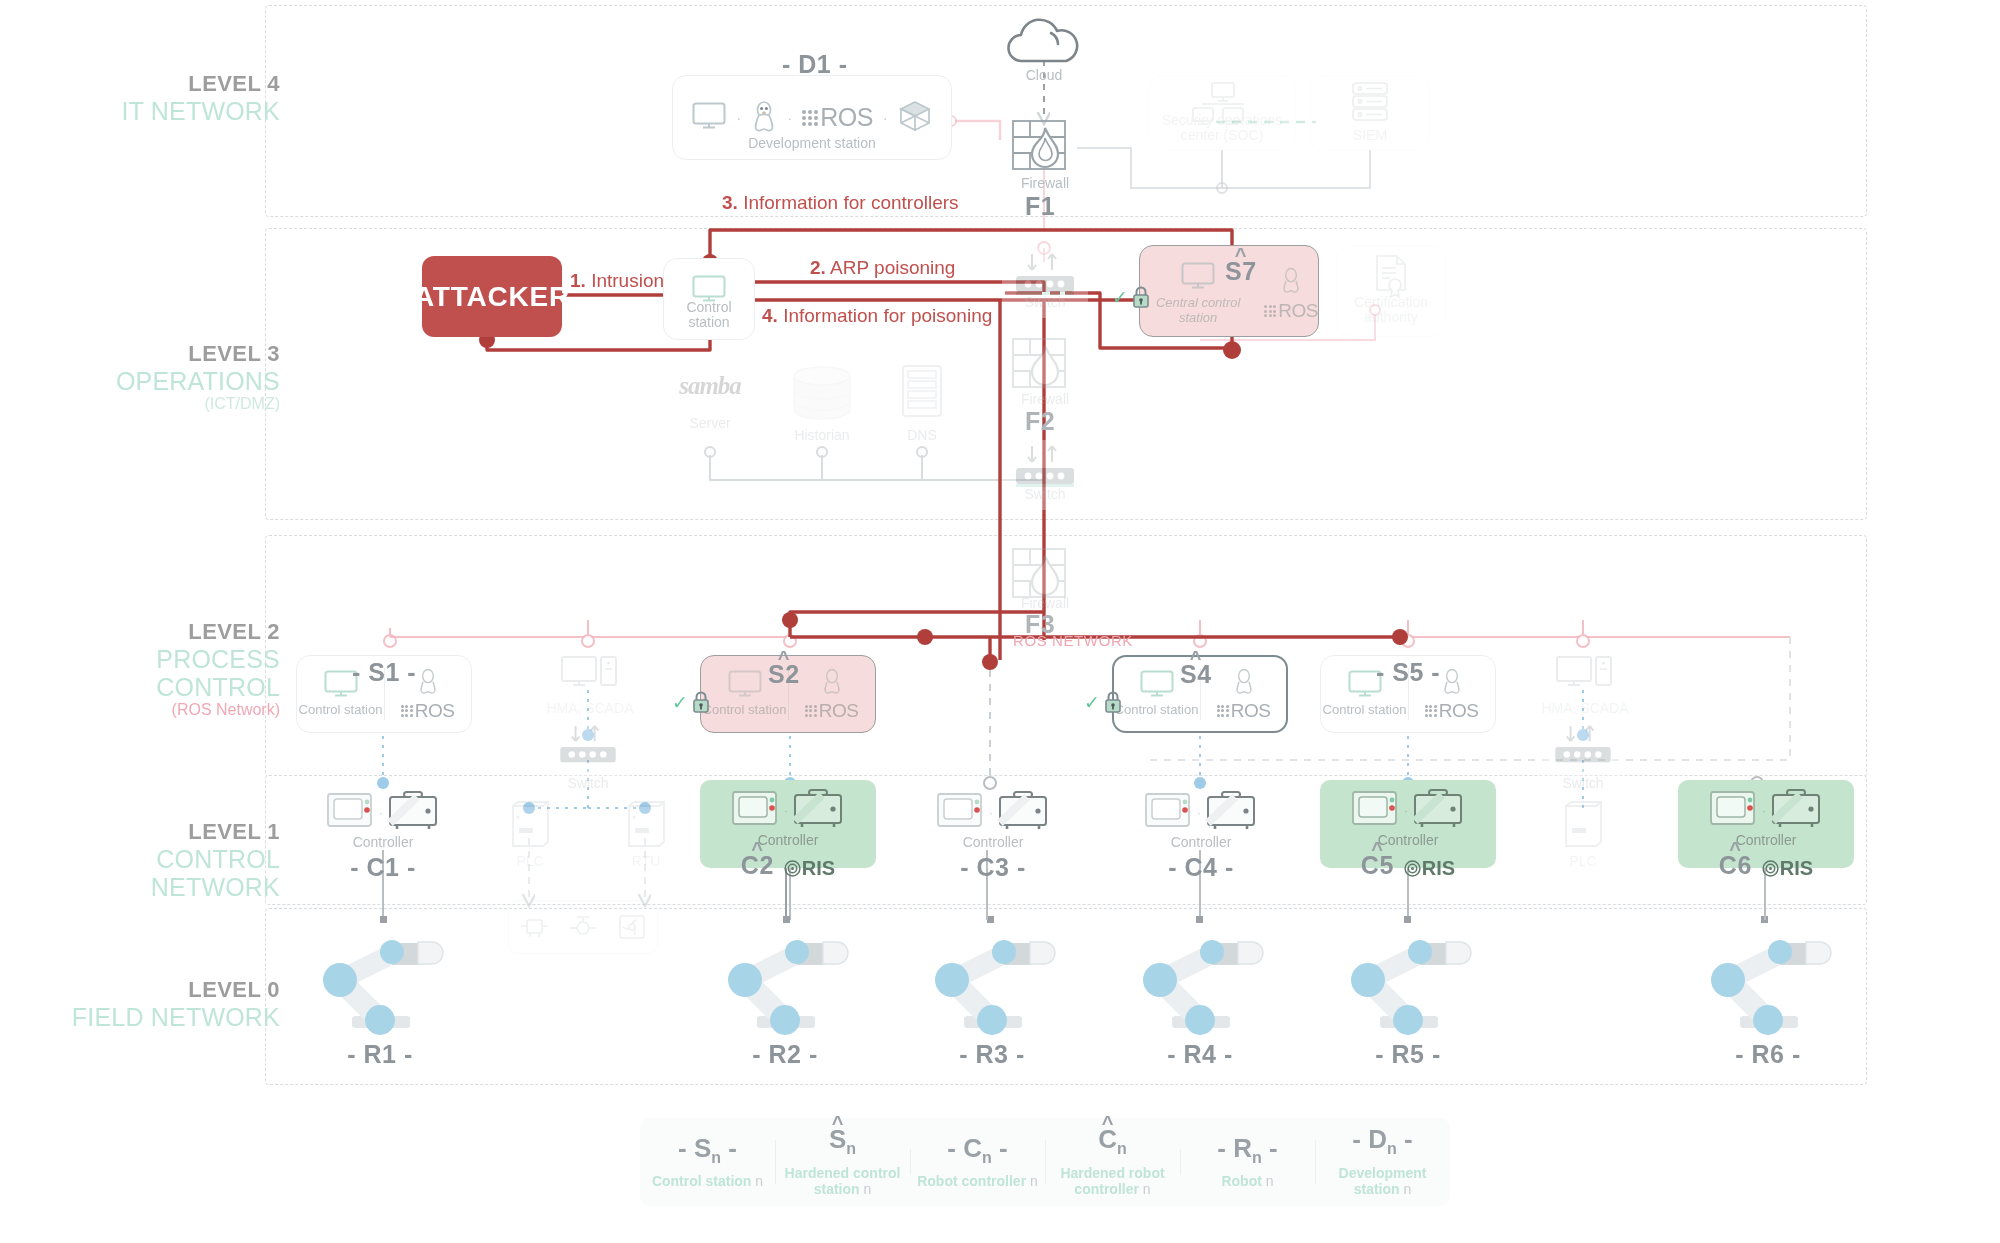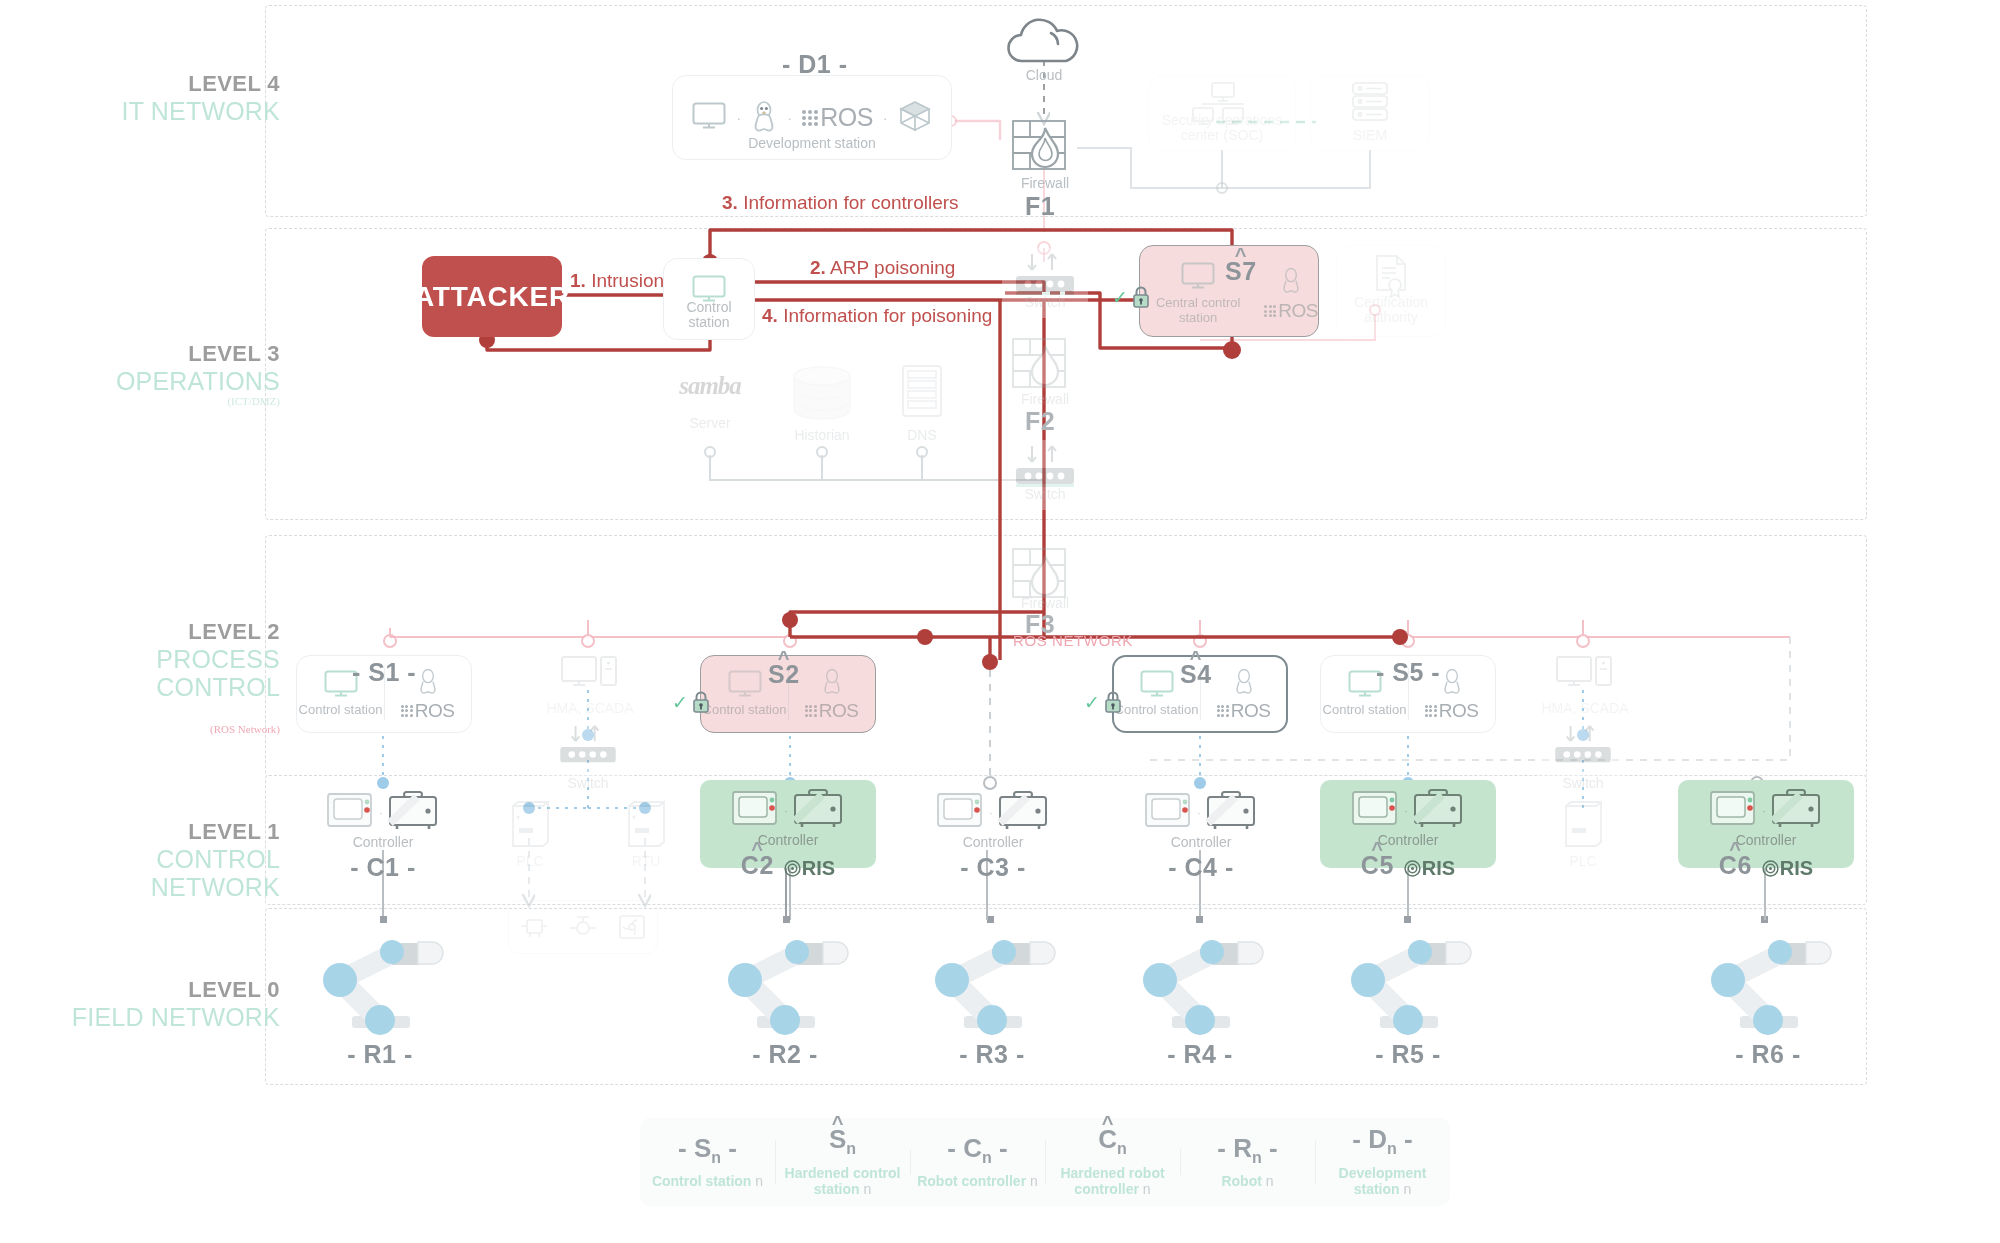--- a/index.html
+++ b/index.html
@@ -4,22 +4,22 @@
 <style>
   html,body{margin:0;padding:0;background:#ffffff;}
   body{width:2000px;height:1243px;position:relative;overflow:hidden;
        font-family:"Liberation Sans","DejaVu Sans",sans-serif;color:#9aa0a6;}
   .abs{position:absolute;}
   
   .band{position:absolute;border:1px dashed #d8dcdf;border-radius:4px;background:#fff;}
   .lvl-label{position:absolute;text-align:right;width:250px;left:30px;line-height:1.12;}
   .lvl-num{font-size:22px;font-weight:bold;color:#9d9d9d;letter-spacing:.4px;}
   .lvl-name{font-size:25px;color:#bfe5d8;letter-spacing:.2px;}
-  .lvl-sub{font-size:11px;color:#cfe9e0;font-family:Liberation Serif, serif;}
-  .lvl-sub.pink{color:#f0a8b4;margin-top:22px;}
+  .lvl-sub{font-size:16px;color:#cfe9e0;}
+  .lvl-sub.pink{color:#f0a8b4;}
   
   .node{position:absolute;border:1.6px solid #eceff1;border-radius:14px;background:#fff;
         display:flex;align-items:center;justify-content:center;box-sizing:border-box;}
   .node .inner{display:flex;align-items:center;gap:10px;}
   .cap{font-size:14px;color:#b9bec2;text-align:center;line-height:1.12;}
   .tag{position:absolute;font-size:25px;font-weight:bold;color:#8d949a;letter-spacing:.5px;white-space:nowrap;}
   .tag.dim{color:#aeb4b8;}
   .faded{opacity:.30;}
   .faded2{opacity:.17;}
   .ros{font-size:25px;color:#a8aeb3;font-weight:500;letter-spacing:-.5px;display:flex;align-items:center;gap:2px;}
@@ -367,21 +367,21 @@
 </div>
 <div class="cap faded" style="position:absolute;left:1002px;top:295px;width:86px;">Switch</div>
 
 <div class="node hl-red" style="left:1139px;top:245px;width:180px;height:92px;">
   <div class="inner" style="gap:8px;margin-top:6px;">
     <div style="text-align:center;">
       <svg width="34" height="28" viewBox="0 0 34 28">
           <rect x="1.5" y="1.5" width="31" height="20" rx="2.5" fill="none" stroke="#c8c6c6" stroke-width="2"></rect>
           <path d="M11,25.5 h12 M17,21.5 v4" stroke="#c8c6c6" stroke-width="2"></path>
         </svg>
-      <div class="cap" style="font-size:13px;margin-top:2px;color:#c0b8b8;">Central control station</div>
+      <div class="cap" style="font-size:13px;margin-top:2px;color:#c0b8b8;font-style:italic;">Central control station</div>
     </div>
     <div style="text-align:center;">
       <svg width="22" height="28" viewBox="0 0 26 34">
           <ellipse cx="13" cy="11" rx="6.5" ry="8" fill="none" stroke="#cbc3c3" stroke-width="1.7"></ellipse>
           <path d="M7,18 C5,24 3,29 6,31 C9,33 11,30 13,30 C15,30 17,33 20,31 C23,29 21,24 19,18" fill="none" stroke="#cbc3c3" stroke-width="1.7"></path>
         </svg>
       <div class="ros" style="font-size:19px;color:#bdb5b5;margin-top:2px;">
         <span class="rosdots" style="grid-template-columns:repeat(3,3px);grid-gap:1.5px;">
             <i style="width:3px;height:3px;background:#bdb5b5"></i>
             <i style="width:3px;height:3px;background:#bdb5b5"></i>

